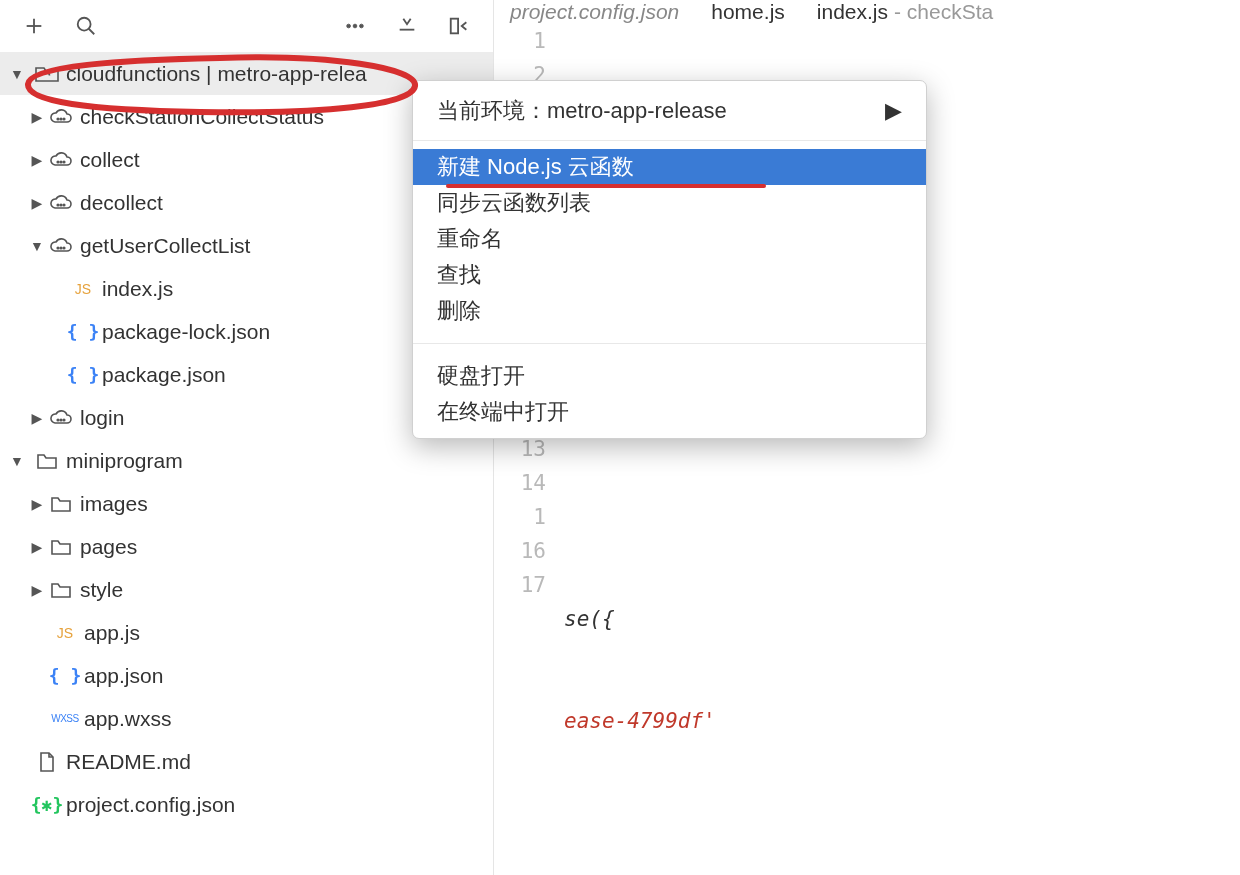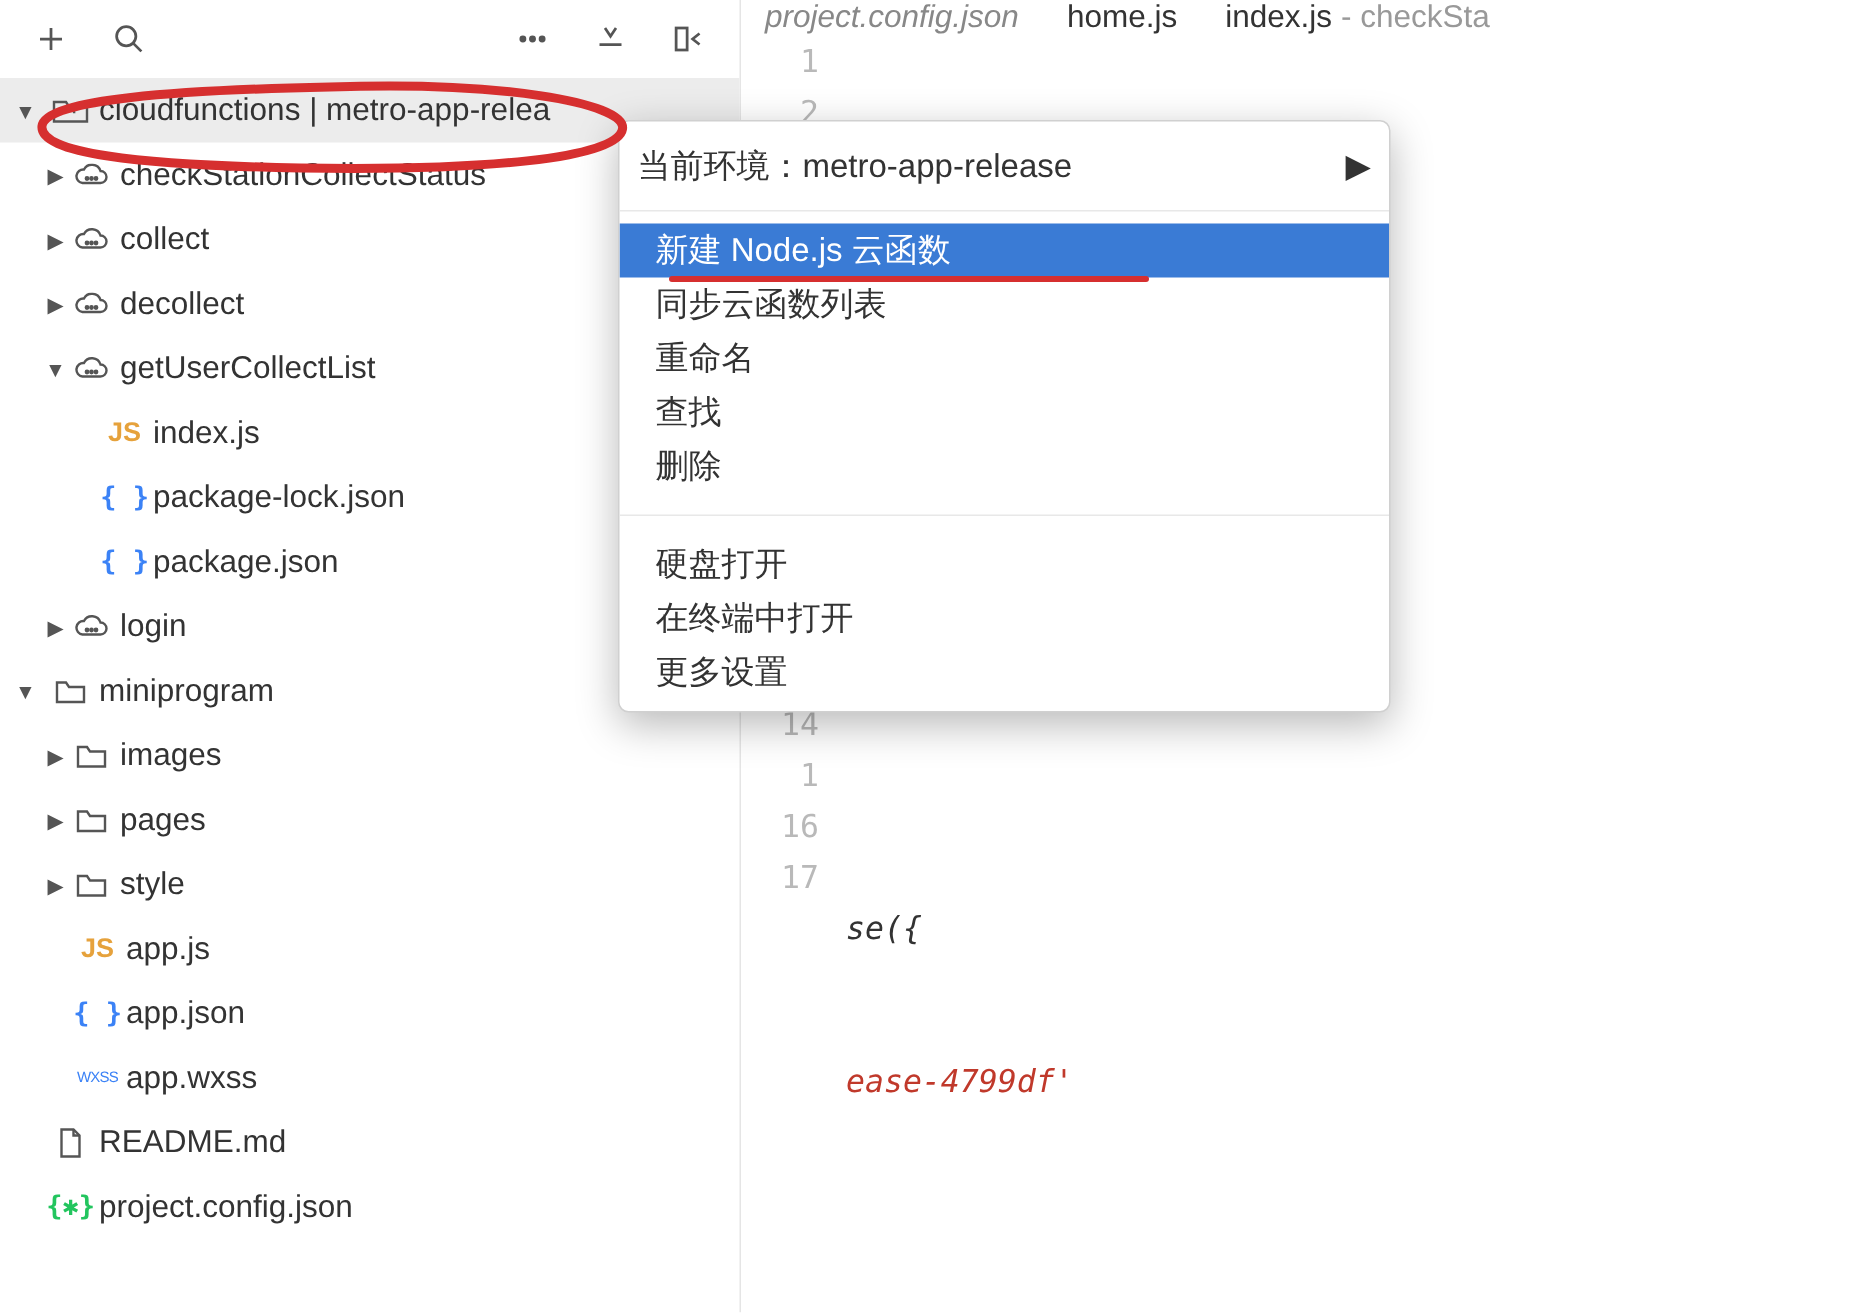--- a/index.html
+++ b/index.html
@@ -60,21 +60,21 @@
   font-size: 14px;
 }
 .ind { display:inline-block; }
 .ic {
   width: 30px;
   display: inline-flex;
   justify-content: center;
   align-items: center;
   margin-right: 4px;
 }
-.js-ic { color: #e6a23c; font-weight: 700; font-size: 18px; font-family: Arial, sans-serif; }
+.js-ic { color: #e6a23c; font-weight: 400; font-size: 14px; font-family: Arial, sans-serif; }
 .json-ic { color: #3b82f6; font-weight: 700; font-size: 18px; font-family: monospace; }
 .wxss-ic { color: #3b82f6; font-weight: 400; font-size: 10px; font-family: Arial, sans-serif; letter-spacing: -0.5px; }
 .conf-ic { color: #22c55e; font-weight: 700; font-size: 18px; font-family: monospace; }
 .main { flex: 1; display: flex; flex-direction: column; overflow: hidden; }
 .tabs {
   height: 52px;
   display: flex;
   align-items: stretch;
 }
 .tab {
@@ -115,21 +115,21 @@
   border: 1px solid #d0d0d0;
   border-radius: 7px;
   box-shadow: 0 8px 28px rgba(0,0,0,0.28);
   overflow: hidden;
 }
 .cm-header {
   height: 60px;
   display: flex;
   align-items: center;
   justify-content: space-between;
-  padding: 0 12px;
+  padding: 0 24px;
   font-size: 22px;
   border-bottom: 1px solid #e8e8e8;
   color: #333;
 }
 .cm-item {
   height: 36px;
   display: flex;
   align-items: center;
   padding: 0 24px;
   font-size: 22px;
@@ -464,22 +464,19 @@
       </div>
   </div>
   <div class="cm-sep"></div>
   <div class="cm-group">
     <div class="cm-item">
         <span>硬盘打开</span>
       </div>
     <div class="cm-item">
         <span>在终端中打开</span>
       </div>
-    <div class="cm-item">
-        <span>更多设置</span>
-      </div>
   </div>
 </div>
 
 <svg class="annotation-circle" viewBox="0 0 400 62">
   <path d="M 200 4 C 310 0, 398 14, 395 32 C 392 52, 300 60, 180 58 C 70 56, 6 48, 8 30 C 10 12, 100 6, 200 4 Z" fill="none" stroke="#d62f2f" stroke-width="6" stroke-linecap="round"></path>
 </svg>
 <div class="annotation-underline"></div>
 
 </body></html>

